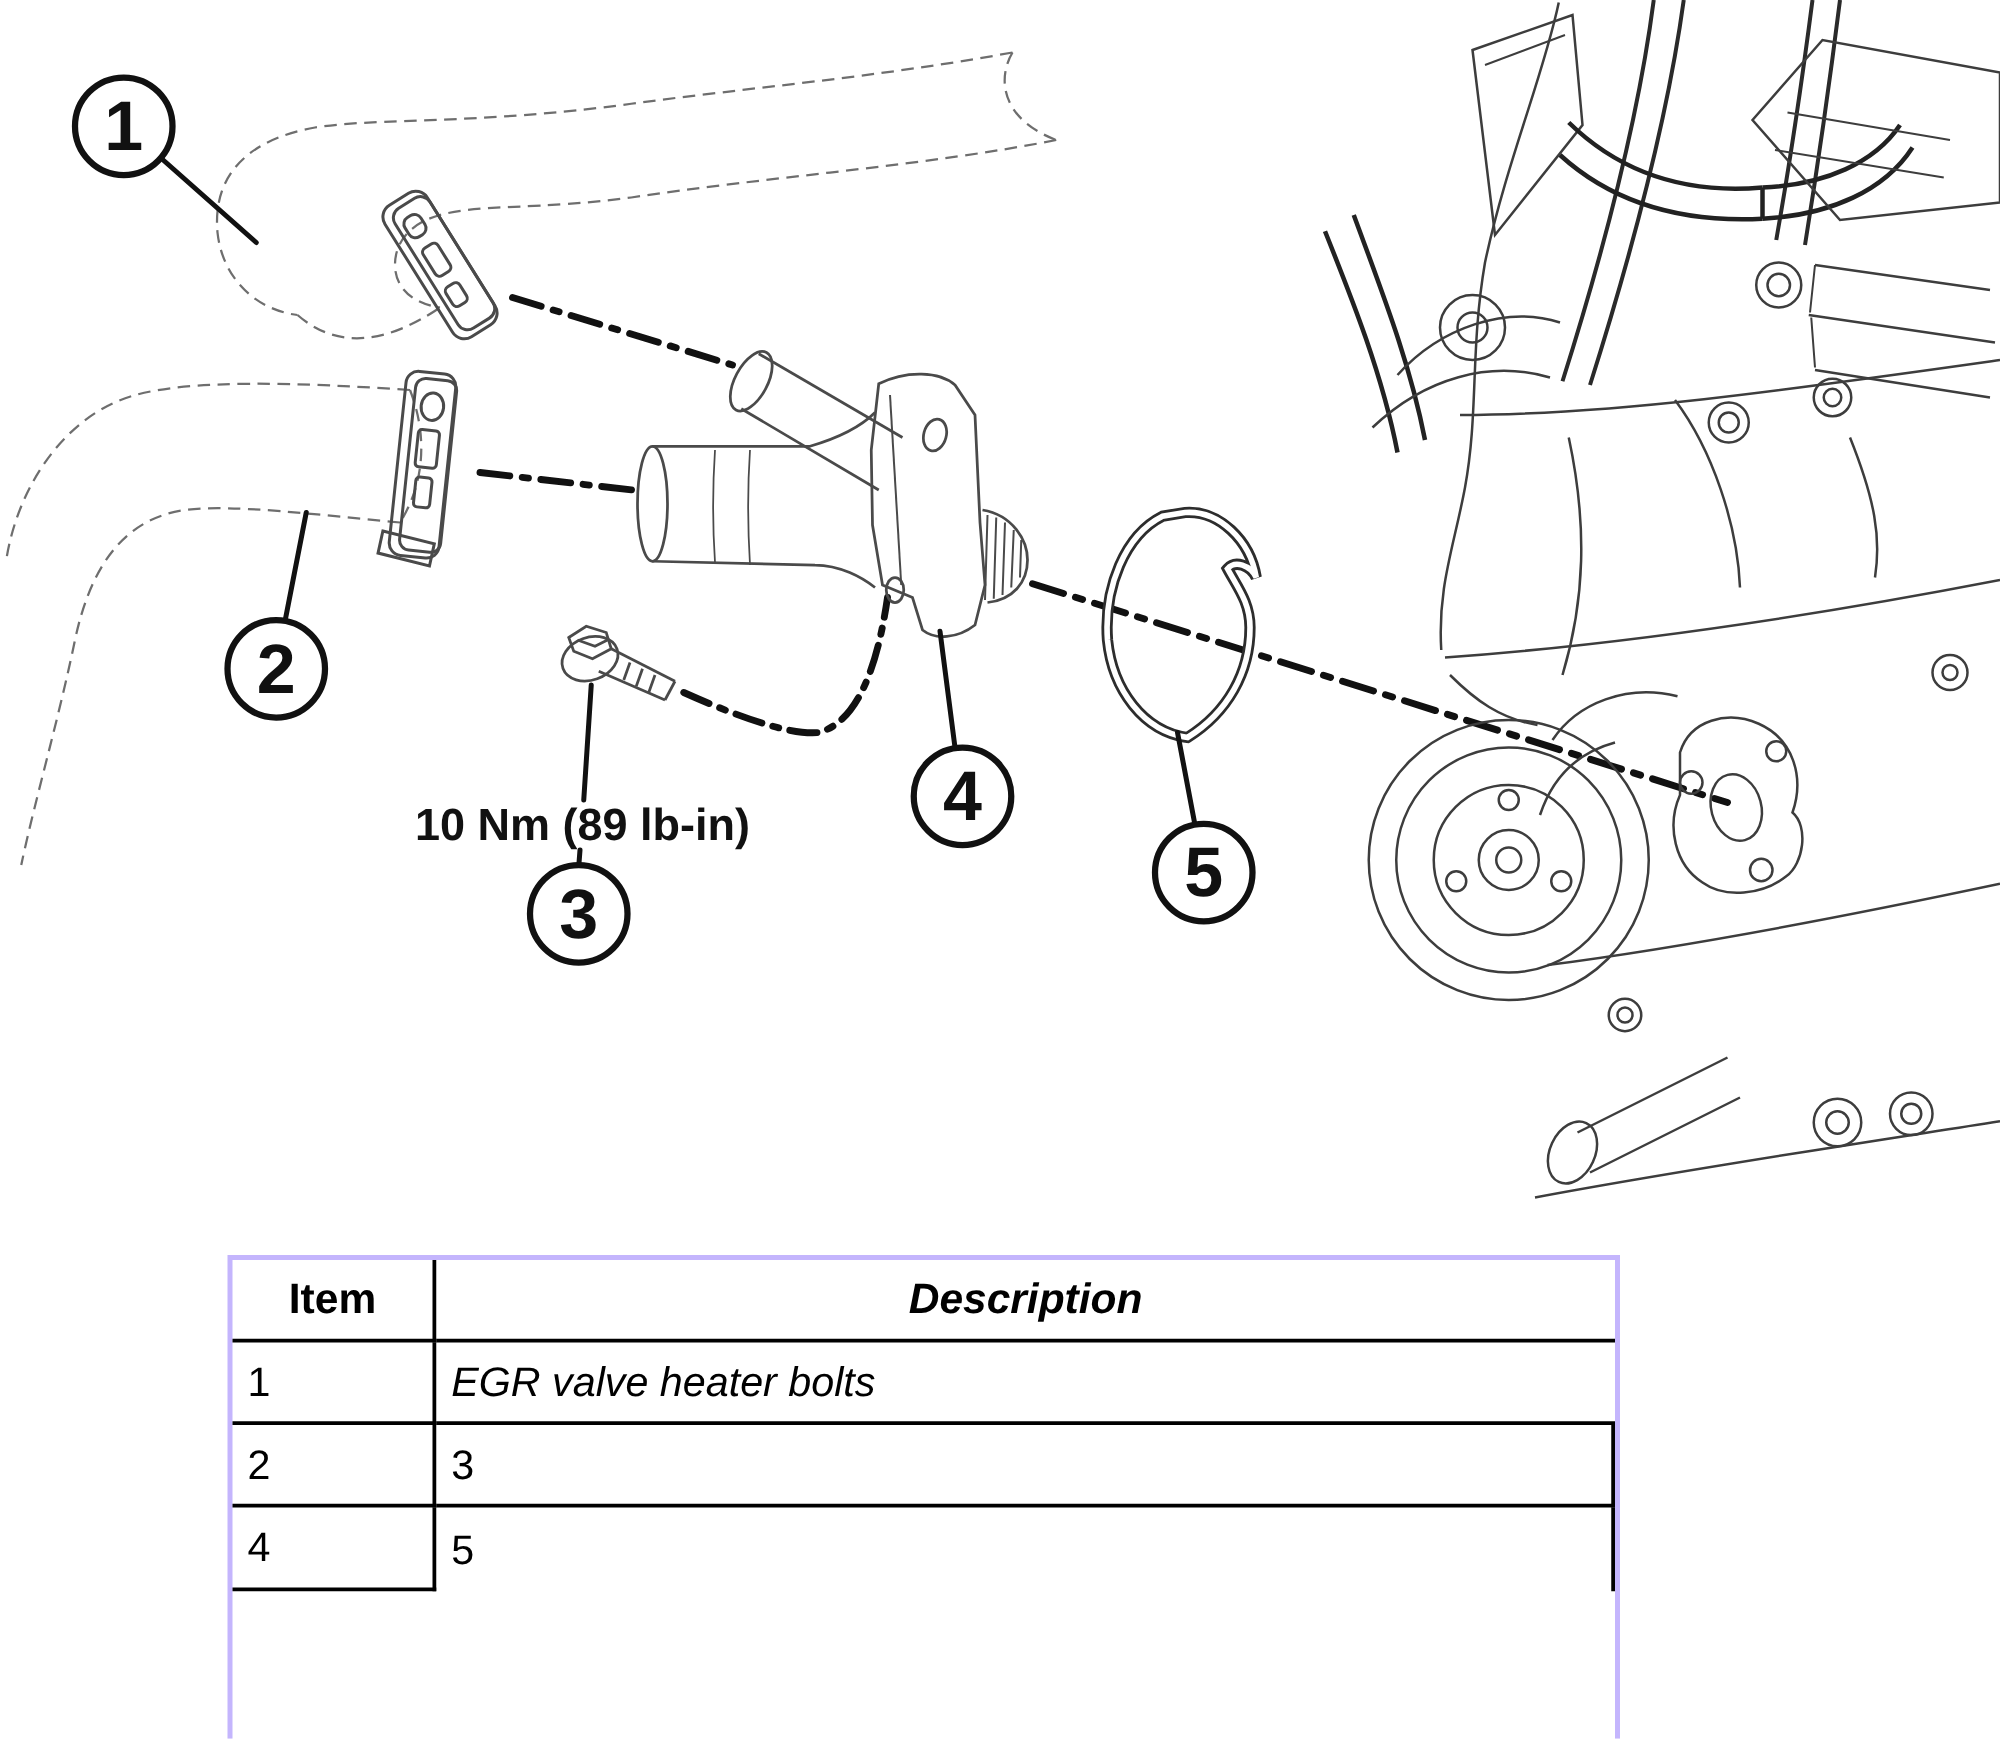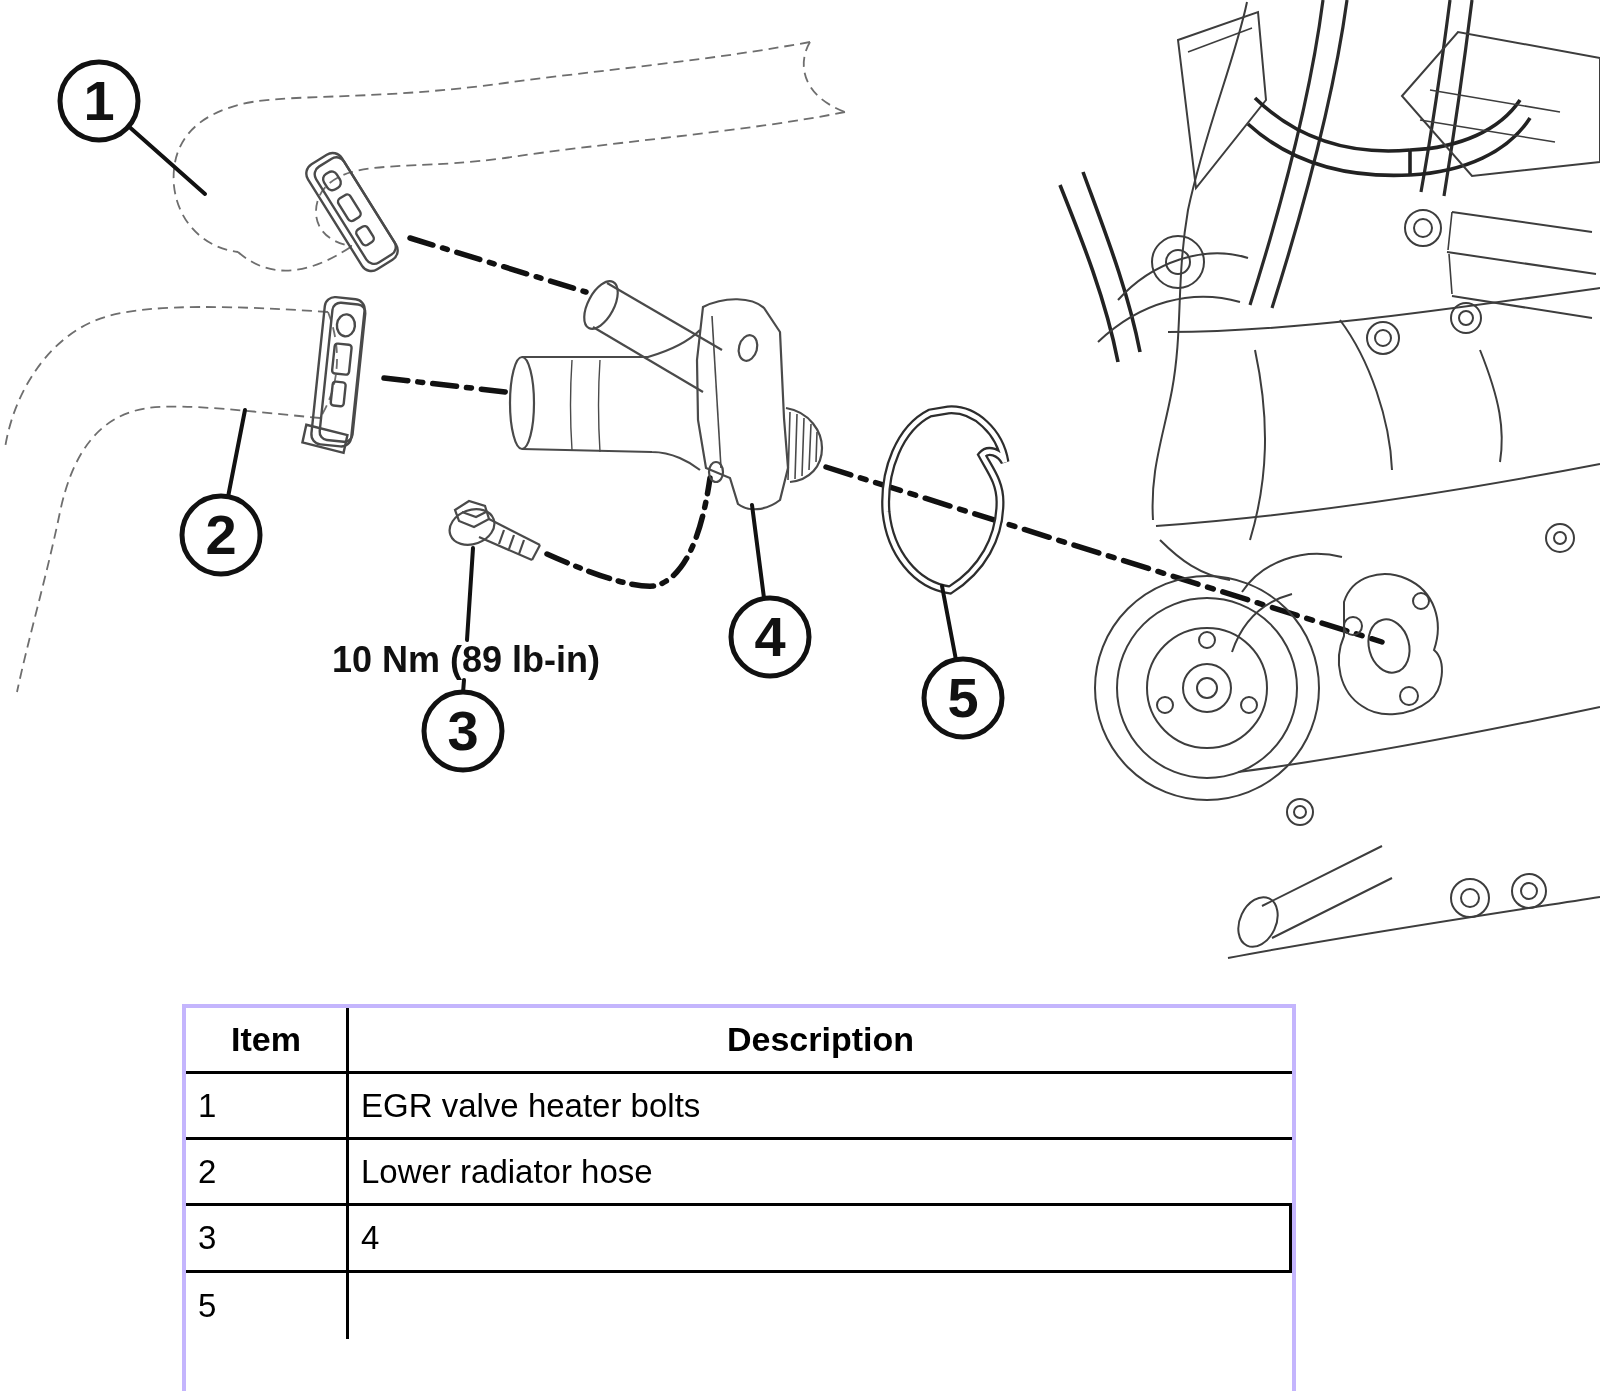--- a/index.html
+++ b/index.html
@@ -28,21 +28,21 @@
     border:4px solid #c4b5fd;box-sizing:border-box;
     background:#fff;
     margin-top:21px;
   }
   .cell{
     border-right:3px solid #000;border-bottom:3px solid #000;
     box-sizing:border-box;display:flex;align-items:center;
     font-size:33px;color:#000;padding-left:12px;
     overflow:hidden;white-space:nowrap;
   }
-  .cell.last-col{border-right:none;}
+  .cell.last-col{border-right:none;font-style:italic;}
   .cell.last-row{border-bottom:none;}
   .cell.header{font-weight:bold;font-size:34px;justify-content:center;padding-left:0;}
 </style>
 </head>
 <body>
 
 <div class="page">
 
 <svg class="diagram-svg" width="1600" height="975" viewBox="0 0 1600 975">
 
@@ -234,21 +234,20 @@
 </svg>
 
 <div class="parts-table">
   <div class="cell header">Item</div>
   <div class="cell header last-col">Description</div>
 
   <div class="cell">1</div>
   <div class="cell last-col">EGR valve heater bolts</div>
 
   <div class="cell">2</div>
-  <div class="cell last-col">Lower radiator hose</div>
 
   <div class="cell">3</div>
 
   <div class="cell">4</div>
 
   <div class="cell last-row">5</div>
 </div>
 
 </div>
 

